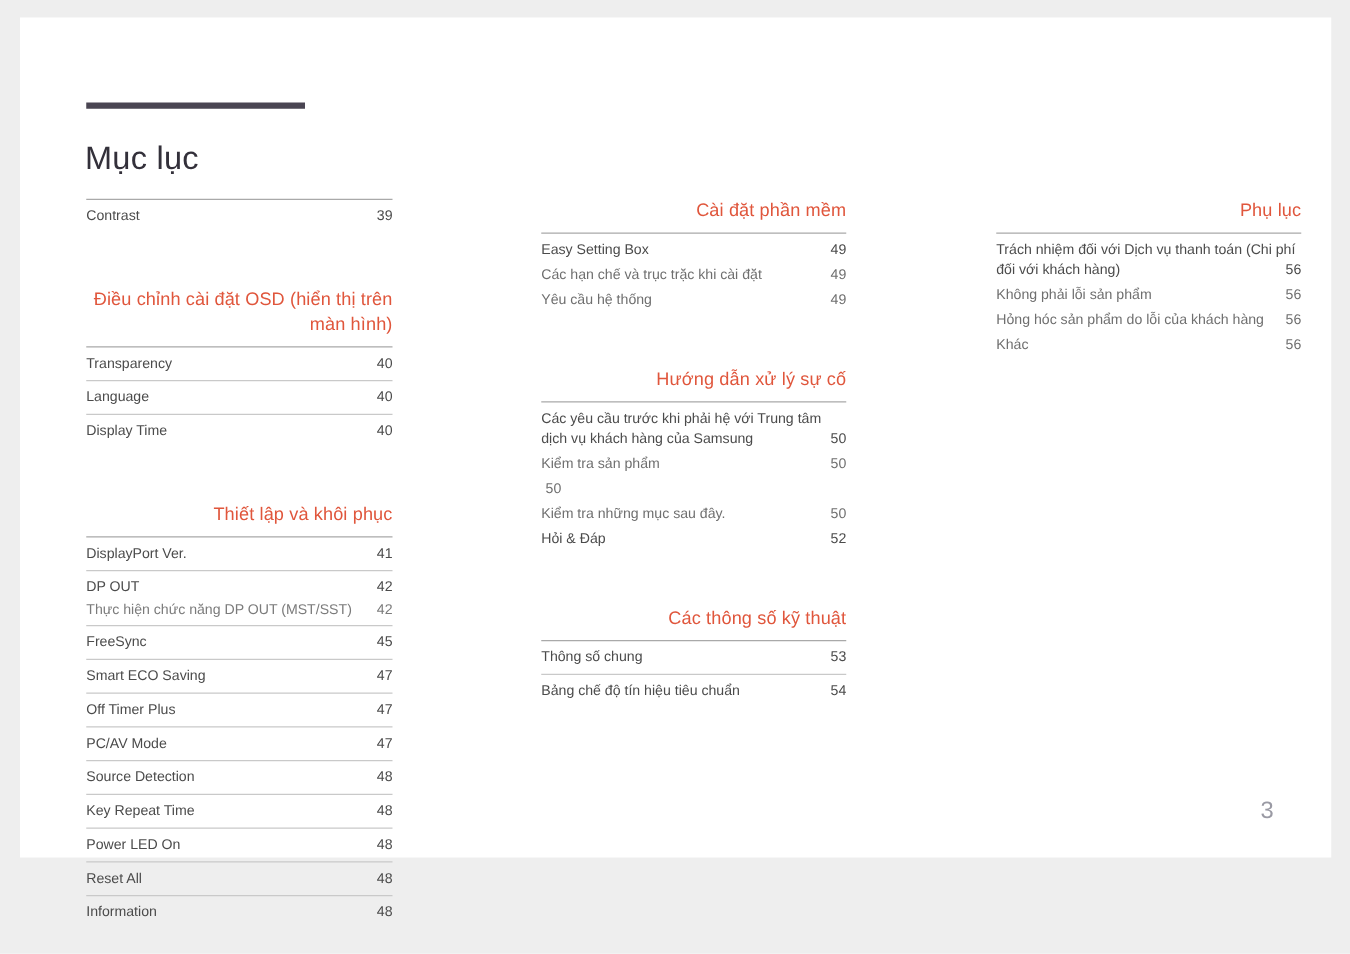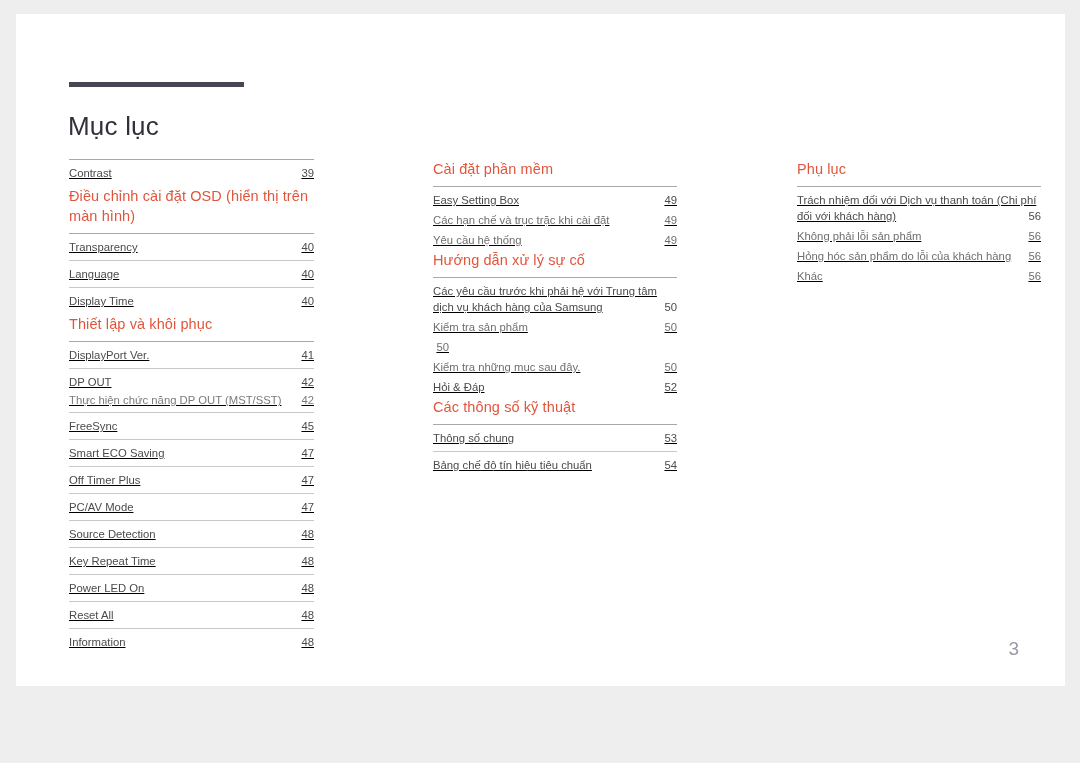--- a/index.html
+++ b/index.html
@@ -65,35 +65,35 @@
   
   .section + .section { margin-top: 0; }
 
   .sec-heading {
     color: #e0563c;
     font-size: 14.5px;
     font-weight: 400;
     line-height: 1.38;
     margin: 0 0 7px 0;
     letter-spacing: 0.1px;
-  }
-  .section.gap-top { }
+    text-align: right;
+  }
+  .section.gap-top { margin-top: 44px; }
 
   
   .entries {
     border-top: 1px solid #a9a9a9;
   }
 
   .entry {
     display: flex;
     align-items: baseline;
     justify-content: space-between;
     padding: 5px 0 5px 0;
     line-height: 1.42;
-    text-decoration: underline;
   }
   .entry.ruled {
     border-top: 1px solid #c9c9c9;
     gap: 28px;
   }
   .entry:first-child {
     border-top: none;
   }
 
   .entry-label {

